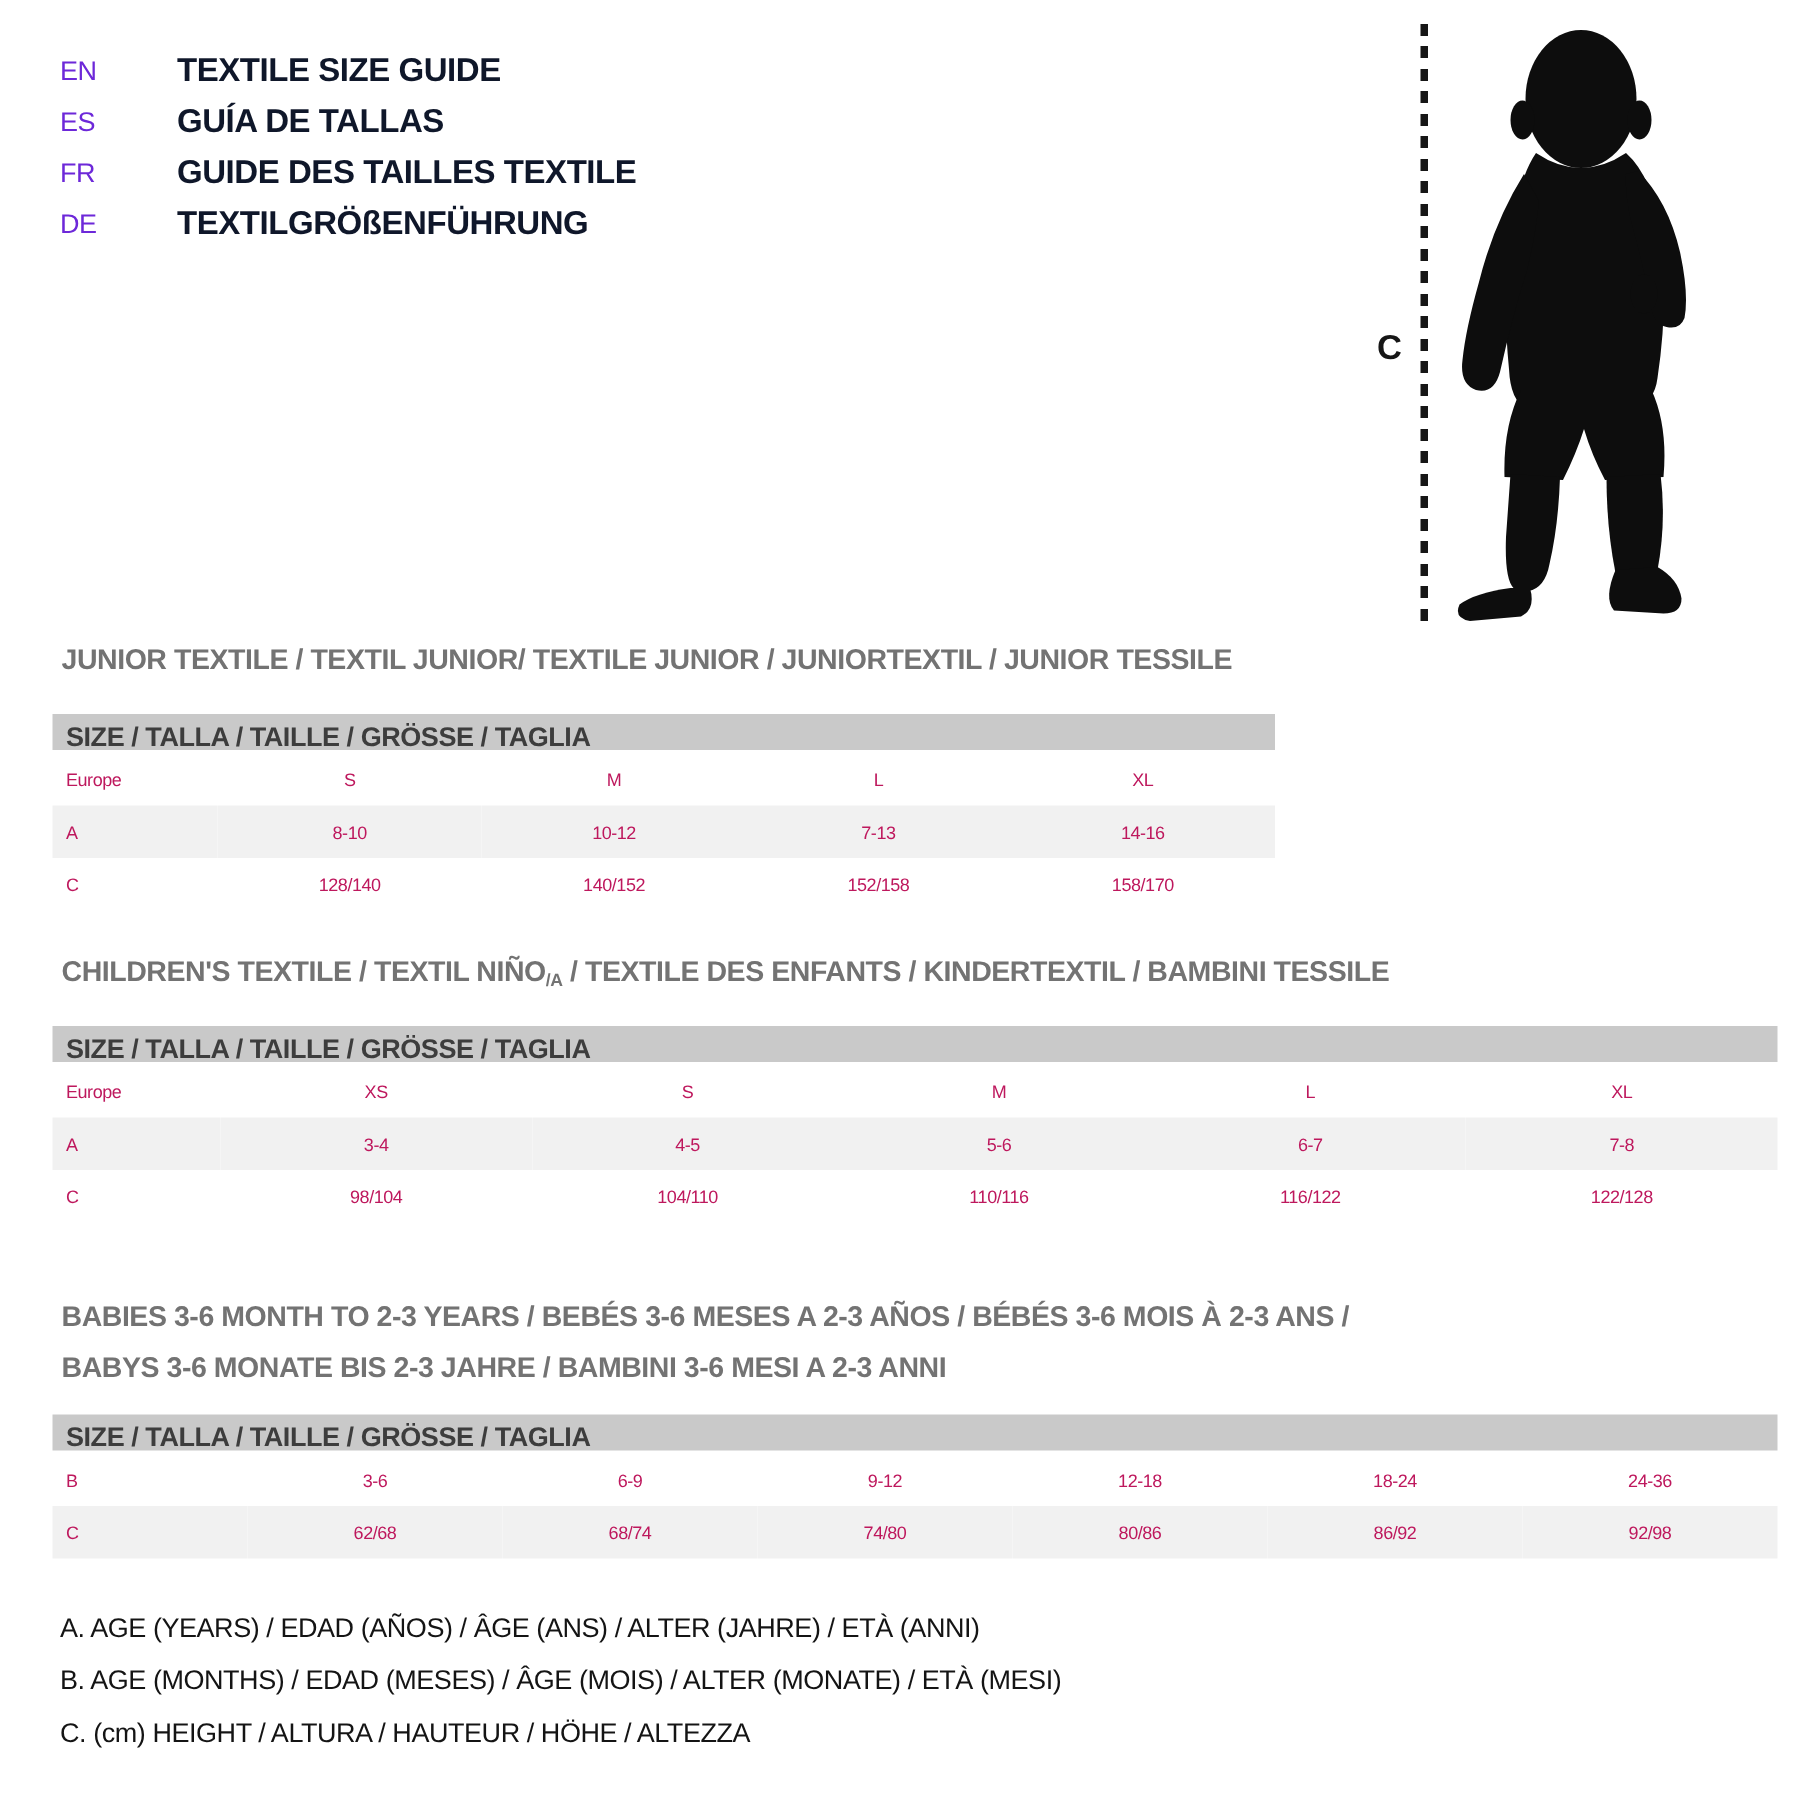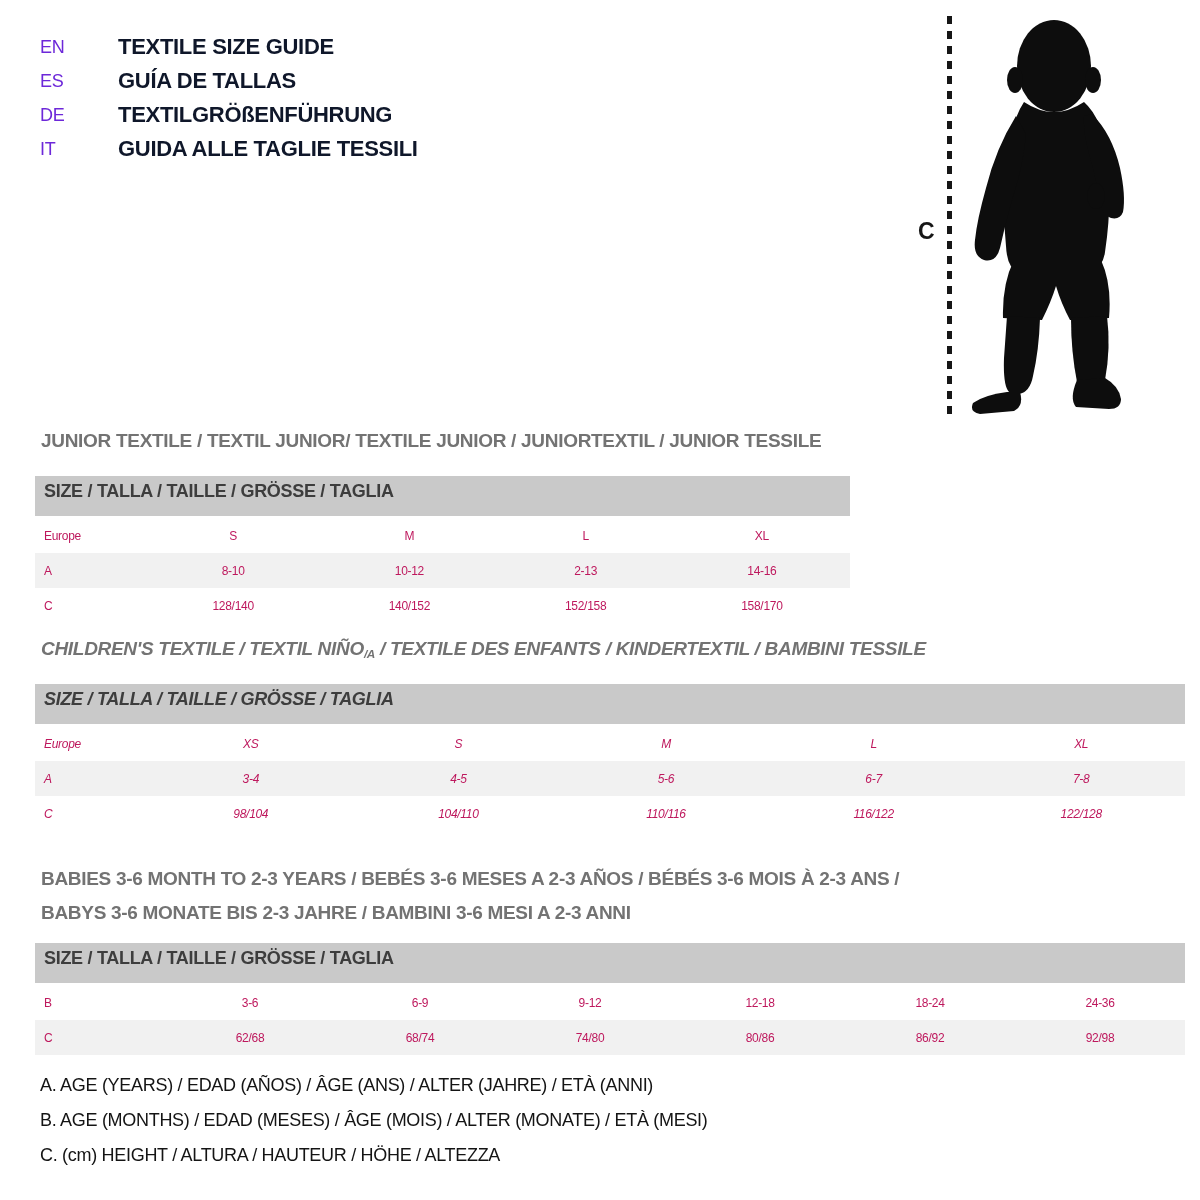--- a/index.html
+++ b/index.html
@@ -20,55 +20,55 @@
   .measure-line{left:947px;top:16px;width:5px;height:402px;
     background:repeating-linear-gradient(to bottom,#161616 0 8px,transparent 8px 15px);}
   .measure-label{left:918px;top:218px;font-size:23px;font-weight:bold;color:#161616;}
   .baby-svg{left:962px;top:14px;}
 
   
   .section{position:absolute;}
   .section-title{font-weight:bold;font-size:19px;color:#737373;white-space:nowrap;margin-left:6px;}
   .title-sub{font-size:0.62em;position:relative;top:3px;}
   .size-bar{background:#c9c9c9;color:#3d3d3d;font-weight:bold;font-size:18px;
-    height:40px;line-height:31px;padding-left:9px;margin-top:24px;}
+    height:24px;line-height:31px;padding-left:9px;margin-top:24px;}
   .babies .size-bar{margin-top:13px;}
   table.size-table{width:100%;border-collapse:collapse;table-layout:fixed;margin-top:2px;}
   table.size-table td{height:35px;font-size:12px;color:#be185d;text-align:center;padding:0;white-space:nowrap;}
   table.size-table td.row-label{text-align:left;padding-left:9px;}
   tr.shaded{background:#f1f1f1;}
 
   .junior{left:35px;top:430px;width:815px;}
-  .children{left:35px;top:638px;width:1150px;font-style:italic;}
+  .children{left:35px;top:638px;width:1150px;}
   .babies{left:35px;top:842px;width:1150px;margin-top:20px;}
   .babies .section-title{line-height:34px;}
 
   
   .footnotes{left:40px;top:1068px;}
   .footnote{font-weight:normal;font-size:18px;color:#141414;line-height:35px;white-space:nowrap;}
 </style>
 </head>
 <body>
 
 <div class="abs lang-header">
   <div class="lang-row">
     <span class="lang-code">EN</span>
     <span class="lang-label">TEXTILE SIZE GUIDE</span>
   </div>
   <div class="lang-row">
     <span class="lang-code">ES</span>
     <span class="lang-label">GUÍA DE TALLAS</span>
   </div>
   <div class="lang-row">
+    <span class="lang-code">FR</span>
+    <span class="lang-label">GUIDE DES TAILLES TEXTILE</span>
+  </div>
+  <div class="lang-row">
     <span class="lang-code">DE</span>
     <span class="lang-label">TEXTILGRÖßENFÜHRUNG</span>
-  </div>
-  <div class="lang-row">
-    <span class="lang-code">IT</span>
-    <span class="lang-label">GUIDA ALLE TAGLIE TESSILI</span>
   </div>
 </div>
 
 <div class="abs measure-label">C</div>
 <div class="abs measure-line"></div>
 <svg class="abs baby-svg" width="172" height="404" viewBox="0 0 172 404" fill="#0d0d0d" xmlns="http://www.w3.org/2000/svg">
   <ellipse cx="92" cy="52" rx="37" ry="46"></ellipse>
   <ellipse cx="53" cy="66" rx="8" ry="13"></ellipse>
   <ellipse cx="131" cy="66" rx="8" ry="13"></ellipse>
   <path d="M62 88 Q92 108 122 88 Q140 104 146 144 Q150 192 143 238 Q141 254 128 258 L56 258 Q45 254 44 232 Q39 182 46 138 Q51 104 62 88 Z"></path>
@@ -98,21 +98,21 @@
       <td class="row-label">Europe</td>
       <td>S</td>
       <td>M</td>
       <td>L</td>
       <td>XL</td>
     </tr>
     <tr class="shaded">
       <td class="row-label">A</td>
       <td>8-10</td>
       <td>10-12</td>
-      <td>2-13</td>
+      <td>7-13</td>
       <td>14-16</td>
     </tr>
     <tr>
       <td class="row-label">C</td>
       <td>128/140</td>
       <td>140/152</td>
       <td>152/158</td>
       <td>158/170</td>
     </tr>
   </tbody>

